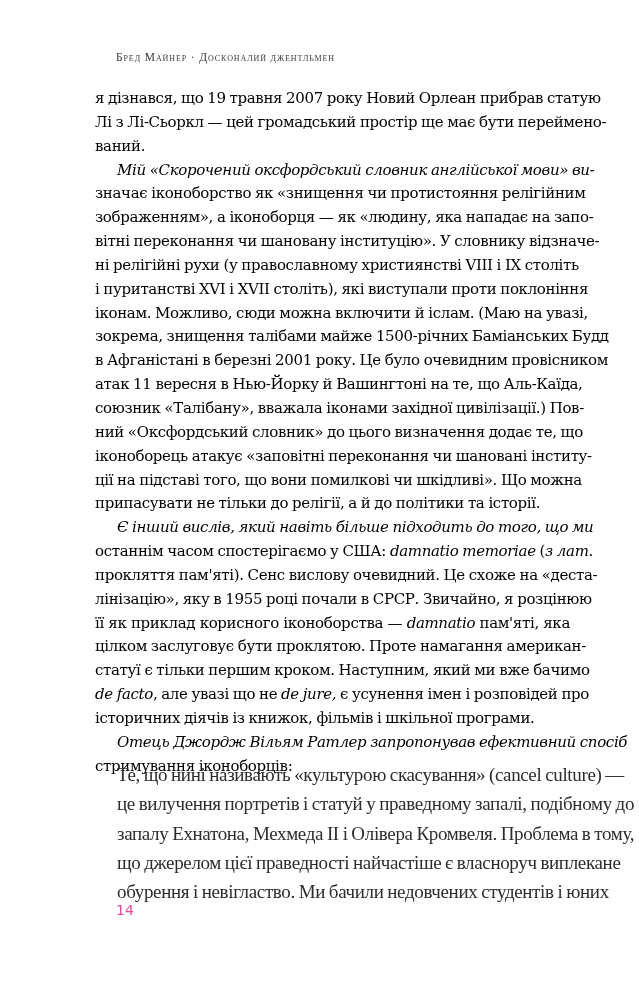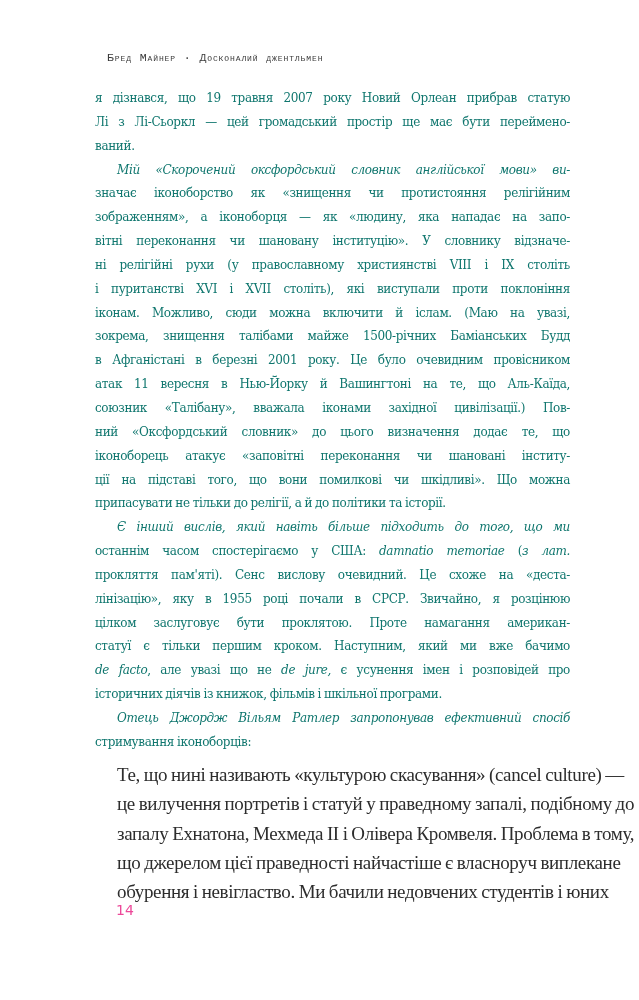--- a/index.html
+++ b/index.html
@@ -9,38 +9,38 @@
     }
     body {
       width: 639px;
       height: 1000px;
       position: relative;
       overflow: hidden;
       color: #2b2b2b;
     }
     .running-head {
       position: absolute;
-      left: 107px;
+      left: 116px;
       top: 51px;
-      font-family: Liberation Mono, monospace;
+      font-family: Liberation Serif, serif;
       font-size: 11.5px;
       letter-spacing: 0.9px;
       font-variant: small-caps;
       color: #3a3a3a;
       white-space: nowrap;
     }
     .body-text {
       position: absolute;
       left: 95px;
       top: 87px;
       width: 475px;
       font-family: "DejaVu Serif", serif;
-      font-size: 12px;
+      font-size: 15px;
       line-height: 23.85px;
-      color: #0f766e;
+      color: #000000;
     }
     .line {
       display: block;
       white-space: nowrap;
       text-align: justify;
       text-align-last: justify;
       height: 23.85px;
       letter-spacing: -0.35px;
       word-spacing: -0.5px;
     }
@@ -103,20 +103,21 @@
     <span class="line">атак 11 вересня в Нью-Йорку й Вашингтоні на те, що Аль-Каїда,</span>
     <span class="line">союзник «Талібану», вважала іконами західної цивілізації.) Пов-</span>
     <span class="line">ний «Оксфордський словник» до цього визначення додає те, що</span>
     <span class="line">іконоборець атакує «заповітні переконання чи шановані інститу-</span>
     <span class="line">ції на підставі того, що вони помилкові чи шкідливі». Що можна</span>
     <span class="line last">припасувати не тільки до релігії, а й до політики та історії.</span>
     <span class="line indent">Є інший вислів, який навіть більше підходить до того, що ми</span>
     <span class="line"><span>останнім часом спостерігаємо у США: </span><em>damnatio memoriae</em><span> (</span><em>з лат.</em></span>
     <span class="line">прокляття пам'яті). Сенс вислову очевидний. Це схоже на «деста-</span>
     <span class="line">лінізацію», яку в 1955 році почали в СРСР. Звичайно, я розцінюю</span>
+    <span class="line"><span>її як приклад корисного іконоборства — </span><em>damnatio</em><span> пам'яті, яка</span></span>
     <span class="line">цілком заслуговує бути проклятою. Проте намагання американ-</span>
     <span class="line">статуї є тільки першим кроком. Наступним, який ми вже бачимо</span>
     <span class="line"><em>de facto</em><span>, але увазі що не </span><em>de jure,</em><span> є усунення імен і розповідей про</span></span>
     <span class="line last">історичних діячів із книжок, фільмів і шкільної програми.</span>
     <span class="line indent">Отець Джордж Вільям Ратлер запропонував ефективний спосіб</span>
     <span class="line last">стримування іконоборців:</span>
   </div>
 
 <div class="blockquote" id="blockquote">
     <span class="quote-line">Те, що нині називають «культурою скасування» (cancel culture) —</span>

